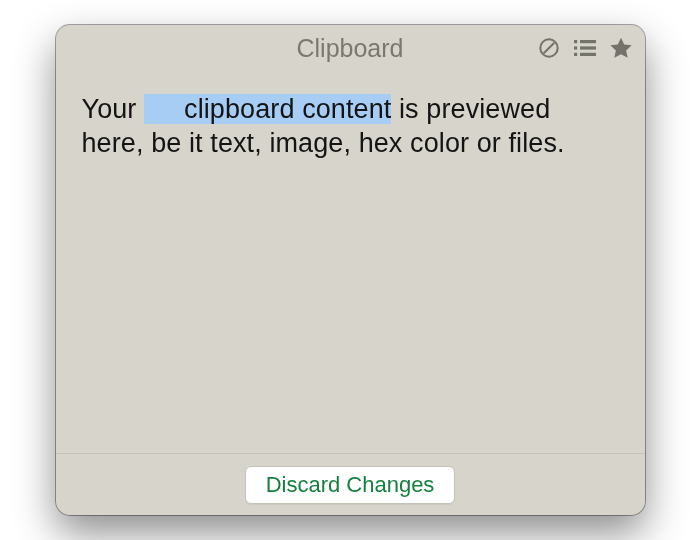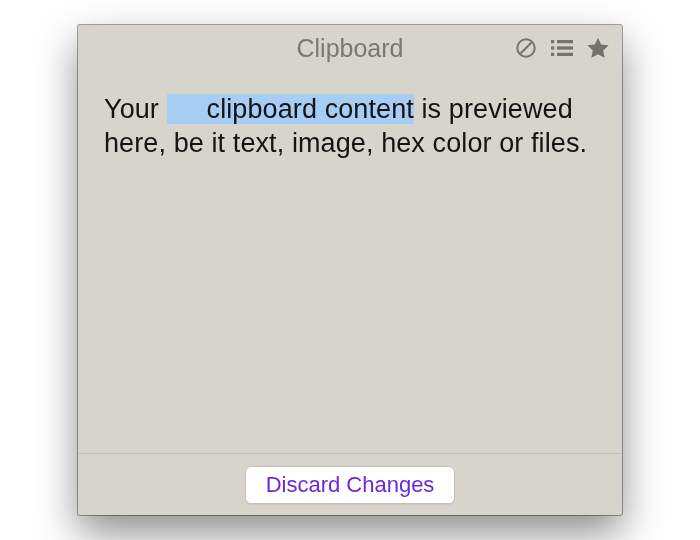--- a/index.html
+++ b/index.html
@@ -6,24 +6,24 @@
     body {
       width: 700px;
       height: 540px;
       font-family: -apple-system, "Helvetica Neue", Helvetica, Arial, sans-serif;
       background: transparent;
       display: flex;
       align-items: center;
       justify-content: center;
     }
     .window {
-      width: 544px;
+      width: 589px;
       height: 490px;
       background: #d7d4cb;
-      border-radius: 2px;
+      border-radius: 14px;
       box-shadow: 0 18px 40px rgba(0,0,0,0.45), 0 0 0 1px rgba(0,0,0,0.35);
       display: flex;
       flex-direction: column;
       overflow: hidden;
     }
     .titlebar {
       height: 46px;
       display: flex;
       align-items: center;
       position: relative;
@@ -81,21 +81,21 @@
       justify-content: center;
       flex-shrink: 0;
     }
     .discard-btn {
       background: #ffffff;
       border: 1px solid #c4c1b8;
       border-radius: 6px;
       padding: 5px 20px;
       font-size: 22px;
       font-family: inherit;
-      color: #6d28d9;
+      color: #15803d;
       cursor: pointer;
       box-shadow: 0 1px 1px rgba(0,0,0,0.05);
     }
   </style>
 </head>
 <body>
 
 <div class="window">
   <div class="titlebar">
     <div class="title">Clipboard</div>

